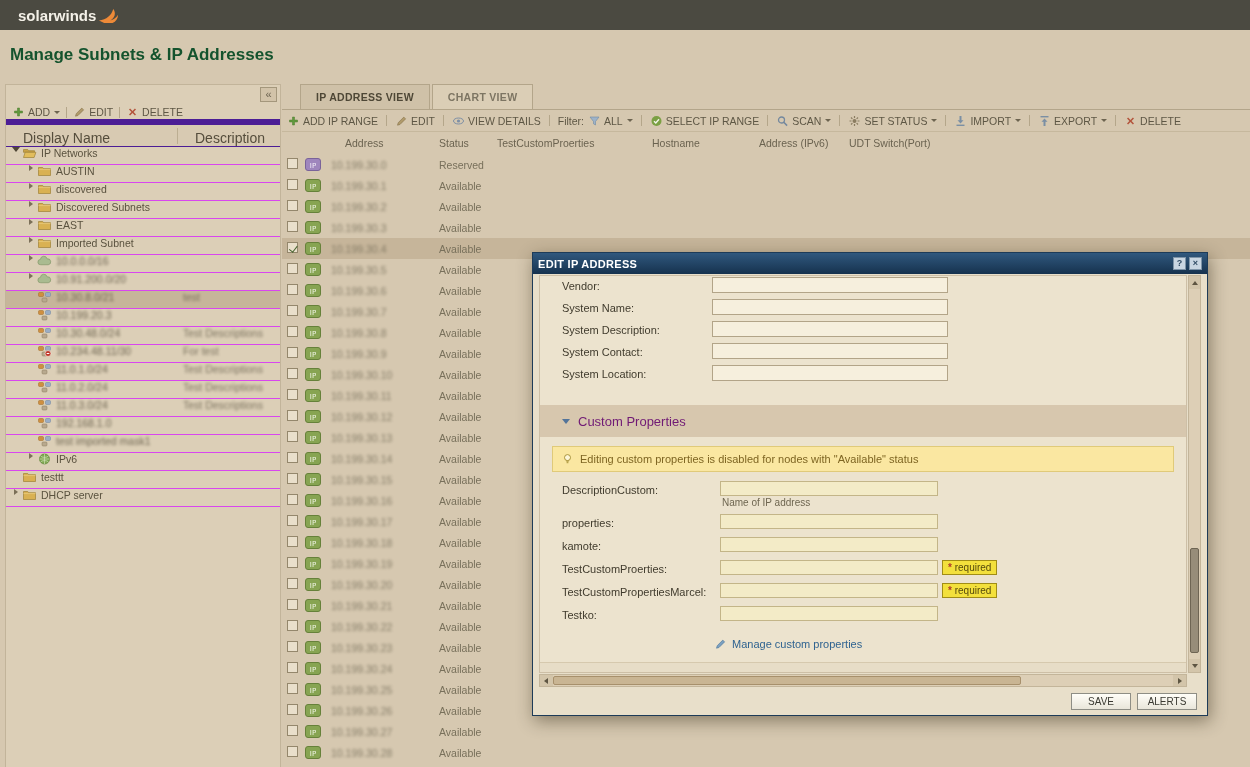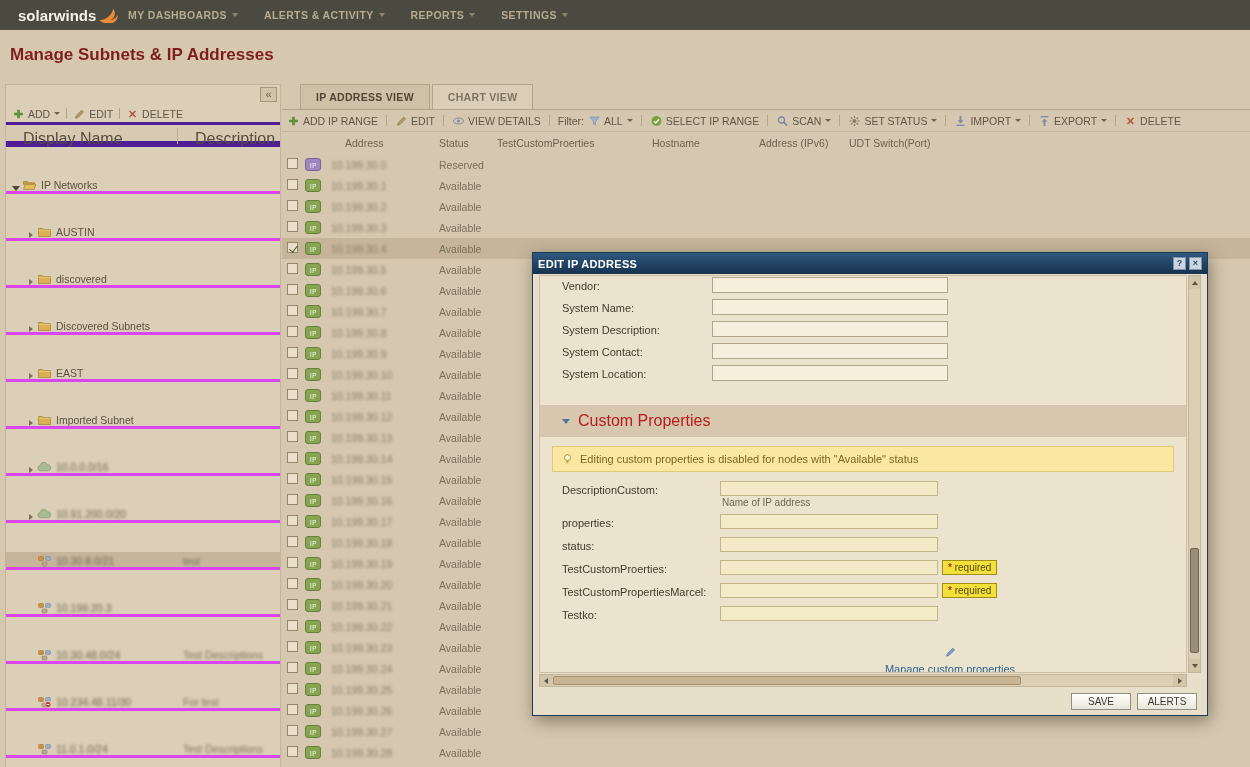--- a/index.html
+++ b/index.html
@@ -13,36 +13,36 @@
   
   .topnav{position:absolute;top:0;left:0;right:0;height:30px;background:var(--nav-bg,#4b4a41);display:flex;align-items:center;z-index:5;}
   .brand{display:flex;align-items:center;margin-left:18px;width:102px;cursor:pointer;}
   .brand-text{color:#f4f1e8;font-size:15px;font-weight:bold;}
   .flame{width:21px;height:15px;margin-left:2px;}
   .navitems{display:flex;margin-left:8px;gap:26px;}
   .navitem{color:#b7ab90;font-size:10.5px;font-weight:bold;letter-spacing:.4px;display:flex;align-items:center;gap:5px;cursor:pointer;}
   .ncaret{width:0;height:0;border-left:3.5px solid transparent;border-right:3.5px solid transparent;border-top:4px solid #90866a;}
 
   
-  .ptitle{position:absolute;top:45px;left:10px;font-size:17px;font-weight:bold;color:#7f1d1d;}
+  .ptitle{position:absolute;top:45px;left:10px;font-size:17px;font-weight:bold;color:#14532d;}
 
   
   .sidebar{position:absolute;left:5px;top:84px;width:276px;bottom:0;background:#dccfb7;border:1px solid #c2b49a;border-bottom:none;}
   .collapse-strip{height:20px;position:relative;}
   .collapse-btn{position:absolute;right:3px;top:2px;width:17px;height:15px;background:#d2c3a9;border:1px solid #a4977c;color:#6c6350;font-size:11px;line-height:12px;text-align:center;cursor:pointer;}
-  .stoolbar{height:20px;display:flex;align-items:center;gap:2px;padding-left:6px;font-size:10.5px;color:#5e5745;border-bottom:3px solid #4c1d95;}
+  .stoolbar{height:20px;display:flex;align-items:center;gap:2px;padding-left:6px;font-size:10.5px;color:#5e5745;border-bottom:6px solid #4c1d95;}
   .stool{display:flex;align-items:center;gap:3px;cursor:pointer;}
   .scaret{width:0;height:0;border-left:3px solid transparent;border-right:3px solid transparent;border-top:3.5px solid #6d6450;margin-left:1px;}
   .vsep{width:1px;height:11px;background:#b4a68a;margin:0 4px;}
-  .scolhead{height:22px;border-bottom:6px solid #4c1d95;position:relative;font-size:16px;color:#554d3c;background:#d8cab2;}
+  .scolhead{height:22px;border-bottom:1px solid #4c1d95;position:relative;font-size:14px;color:#554d3c;background:#d8cab2;}
   .scolhead .c1{position:absolute;left:17px;top:5px;}
   .scolhead .c2{position:absolute;left:177px;top:5px;padding-left:12px;}
   .scolhead .cdiv{position:absolute;left:171px;top:3px;width:1px;height:16px;background:#bcae92;}
   .tree{position:absolute;top:62px;left:0;right:0;bottom:0;overflow:hidden;}
-  .trow2{height:18px;display:flex;align-items:flex-end;border-bottom:3px solid #d946ef;font-size:10.5px;color:#5a523f;position:relative;cursor:pointer;white-space:nowrap;margin-top:29px;}
+  .trow2{height:18px;display:flex;align-items:flex-start;border-bottom:1px solid #d946ef;font-size:10.5px;color:#5a523f;position:relative;cursor:pointer;white-space:nowrap;}
   .trow2.sel{background:var(--selected-row,#c6b59a);}
   .exp{width:11px;display:inline-flex;justify-content:center;flex:none;}
   .exp.closed::before{content:'';width:0;height:0;border-left:4px solid #7b6f58;border-top:3.5px solid transparent;border-bottom:3.5px solid transparent;}
   .exp.open::before{content:'';width:0;height:0;border-top:5px solid #4e4635;border-left:4.5px solid transparent;border-right:4.5px solid transparent;}
   .ticon{width:15px;height:12px;margin:0 4px 0 1px;flex:none;}
   .ticon svg{width:100%;height:100%;}
   .tdesc{position:absolute;left:177px;color:#6b6350;}
 
   
   .main{position:absolute;left:282px;top:84px;right:0;bottom:0;}
@@ -69,31 +69,31 @@
   .mtitle{color:#fff;font-size:11px;font-weight:bold;letter-spacing:.3px;flex:1;}
   .mhbtn{width:13px;height:13px;margin-left:3px;background:#c9d6e2;border:1px solid #7e94a8;color:#2f4a63;font-size:9px;font-weight:bold;line-height:11px;text-align:center;cursor:pointer;}
   .mbody{position:absolute;top:21px;left:6px;right:6px;bottom:28px;}
   .mcontent{position:absolute;left:0;top:1px;right:14px;bottom:14px;background:#ece3ce;border:1px solid #cdbfa6;overflow:hidden;}
   .sysfields{margin-top:-2px;padding-top:1px;}
   .frow{height:22px;position:relative;}
   .frow label{position:absolute;left:22px;top:5px;font-size:11px;color:#403b2d;}
   .sysin{position:absolute;left:172px;top:2px;width:236px;height:16px;background:#f6efdd;border:1px solid #b2a488;font-size:11px;padding:0 3px;color:#4a442f;font-family:inherit;}
   .secband{margin-top:20px;height:32px;background:#d7c7ae;display:flex;align-items:center;}
   .secarrow{width:0;height:0;border-top:5px solid #53749a;border-left:4.5px solid transparent;border-right:4.5px solid transparent;margin:0 8px 0 22px;}
-  .sectitle{font-size:16px;color:#b91c1c;}
+  .sectitle{font-size:13px;color:#701a75;}
   .notice{margin:9px 12px 0 12px;height:26px;background:var(--notice-bg,#fae7a1);border:1px solid #e0ca79;display:flex;align-items:center;padding-left:8px;gap:6px;font-size:11px;color:#7e6522;}
   .cfields{margin-top:8px;}
   .crow{position:relative;height:23px;}
   .crow.tall{height:33px;}
   .crow label{position:absolute;left:22px;top:4px;font-size:11px;color:#403b2d;}
   .cin{position:absolute;left:180px;top:1px;width:218px;height:15px;background:#f3ebc7;border:1px solid #c3b588;font-family:inherit;}
   .chint{position:absolute;left:182px;top:17px;font-size:10px;color:#6e6650;}
   .reqbadge{position:absolute;left:402px;top:1px;height:15px;background:var(--required-bg,#f3e03c);border:1px solid #a18d15;font-size:10px;color:#554a0c;padding:0 5px;line-height:13px;}
   .reqbadge .star{color:#b03a2a;font-weight:bold;}
-  .managelink{display:flex;align-items:center;gap:5px;margin:18px 0 0 174px;font-size:11px;color:var(--link,#2f6390);cursor:pointer;flex-direction:column;}
+  .managelink{display:flex;align-items:center;gap:5px;margin:10px 0 0 174px;font-size:11px;color:var(--link,#2f6390);cursor:pointer;}
   .bstrip{height:42px;background:#e7ddc7;margin-top:12px;border-top:1px solid #d6c9ae;}
   .vscroll{position:absolute;top:1px;right:0;width:13px;bottom:14px;background:#ddcfb6;border:1px solid #c3b59a;}
   .varrow{position:absolute;left:0;width:11px;height:13px;background:#d3c5aa;cursor:pointer;}
   .varrow.up{top:0;}
   .varrow.down{bottom:0;}
   .varrow.up::after{content:'';position:absolute;left:2.5px;top:4.5px;border-bottom:4px solid #5e5542;border-left:3px solid transparent;border-right:3px solid transparent;}
   .varrow.down::after{content:'';position:absolute;left:2.5px;top:4.5px;border-top:4px solid #5e5542;border-left:3px solid transparent;border-right:3px solid transparent;}
   .vthumb{position:absolute;left:1px;width:9px;top:272px;height:105px;background:#978d79;border:1px solid #6e6553;border-radius:2px;cursor:pointer;}
   .hscroll{position:absolute;left:0;right:14px;bottom:0;height:13px;background:#ddcfb6;border:1px solid #c3b59a;}
   .harrow{position:absolute;top:0;width:13px;height:11px;background:#d3c5aa;cursor:pointer;}
@@ -108,38 +108,20 @@
 </head>
 <body>
 
 <div class="topnav">
   <div class="brand">
     <span class="brand-text">solarwinds</span>
     <span class="flame">
         <svg viewBox="0 0 22 16">
           <path d="M1 13C9 12 14 8 16 1c3 4 2 9-3 12 4-1 6-3 8-6 0 6-5 10-12 10z" fill="#ee8a38"></path>
         </svg>
-      </span>
-  </div>
-  <div class="navitems">
-    <span class="navitem">
-        <span>MY DASHBOARDS</span>
-        <span class="ncaret"></span>
-      </span>
-    <span class="navitem">
-        <span>ALERTS &amp; ACTIVITY</span>
-        <span class="ncaret"></span>
-      </span>
-    <span class="navitem">
-        <span>REPORTS</span>
-        <span class="ncaret"></span>
-      </span>
-    <span class="navitem">
-        <span>SETTINGS</span>
-        <span class="ncaret"></span>
       </span>
   </div>
 </div>
 
 <div class="ptitle">Manage Subnets &amp; IP Addresses</div>
 
 <div class="sidebar">
   <div class="collapse-strip">
     <div class="collapse-btn">«</div>
   </div>
@@ -1061,21 +1043,21 @@
         <div class="crow tall">
           <label>DescriptionCustom:</label>
           <input class="cin" value="" style="">
           <span class="chint">Name of IP address</span>
         </div>
         <div class="crow">
           <label>properties:</label>
           <input class="cin" value="" style="">
         </div>
         <div class="crow">
-          <label>status:</label>
+          <label>kamote:</label>
           <input class="cin" value="" style="">
         </div>
         <div class="crow">
           <label>TestCustomProerties:</label>
           <input class="cin" value="" style="">
           <span class="reqbadge"><span class="star">*</span> <span>required</span></span>
         </div>
         <div class="crow">
           <label>TestCustomPropertiesMarcel:</label>
           <input class="cin" value="" style="">

